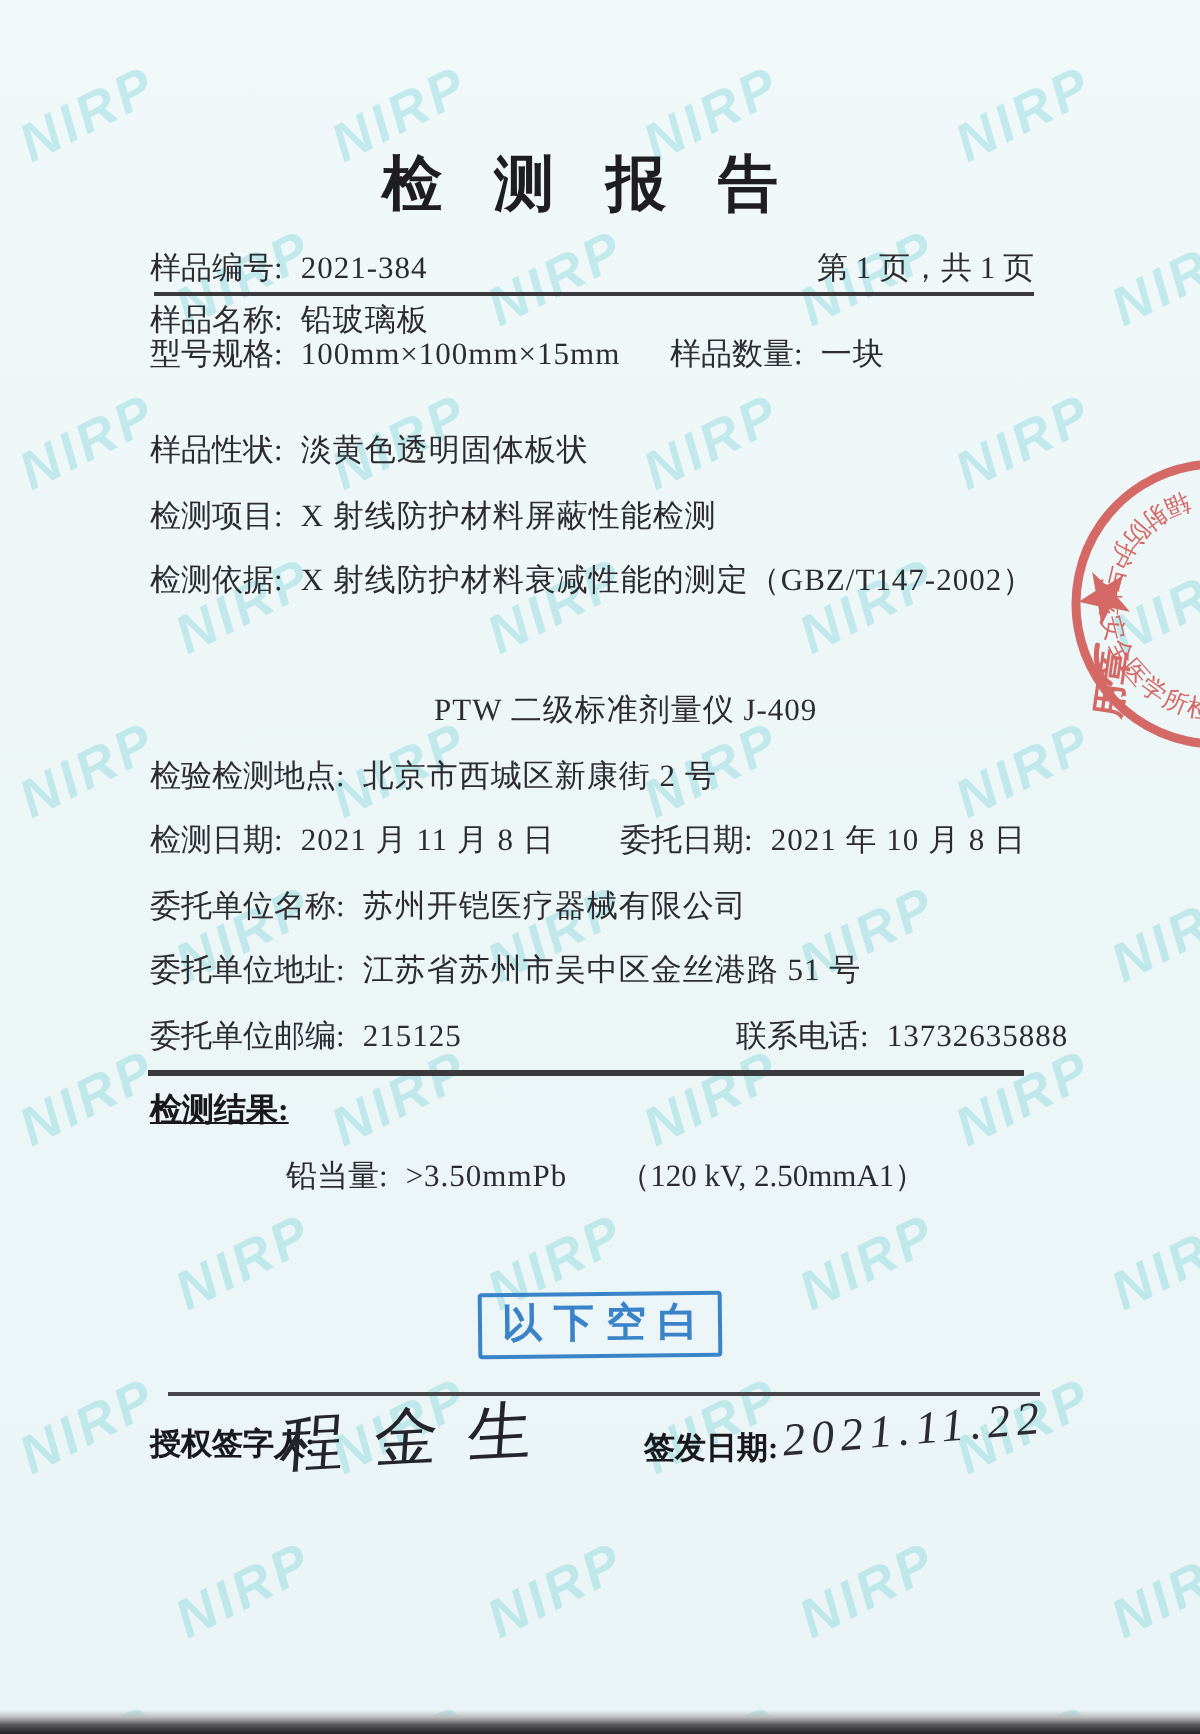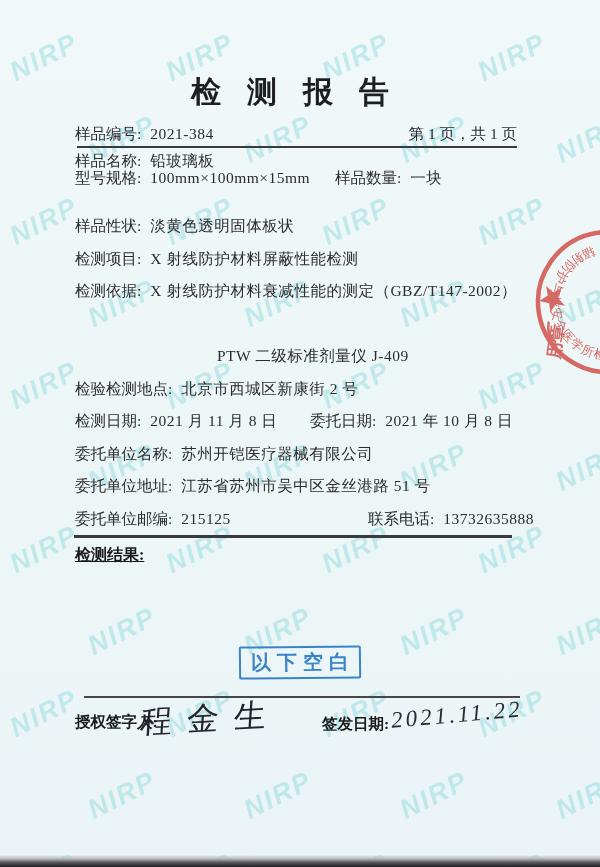--- a/index.html
+++ b/index.html
@@ -192,20 +192,23 @@
 
     <div class="row" style="top:508px">
       <span class="lbl">委托单位邮编:</span><span class="val">215125</span>
       <span class="col2" style="left:293px"><span class="lbl">联系电话:</span><span class="val">13732635888</span></span>
     </div>
 
     <div class="rule rule-results"></div>
 
     <div class="results-heading bold">检测结果:</div>
 
+    <div class="lead-row">
+      <span class="lbl">铅当量:</span><span class="val">&gt;3.50mmPb</span><span class="lead-cond">（120 kV, 2.50mmA1）</span>
+    </div>
 
 
     <div class="blank-note">以下空白</div>
 
     <div class="rule rule-footer"></div>
 
     <div class="signer-label bold">授权签字人:</div>
     <div class="signature">程金生</div>
     <div class="issue-label bold">签发日期:</div>
     <div class="issue-date">2021.11.22</div>

